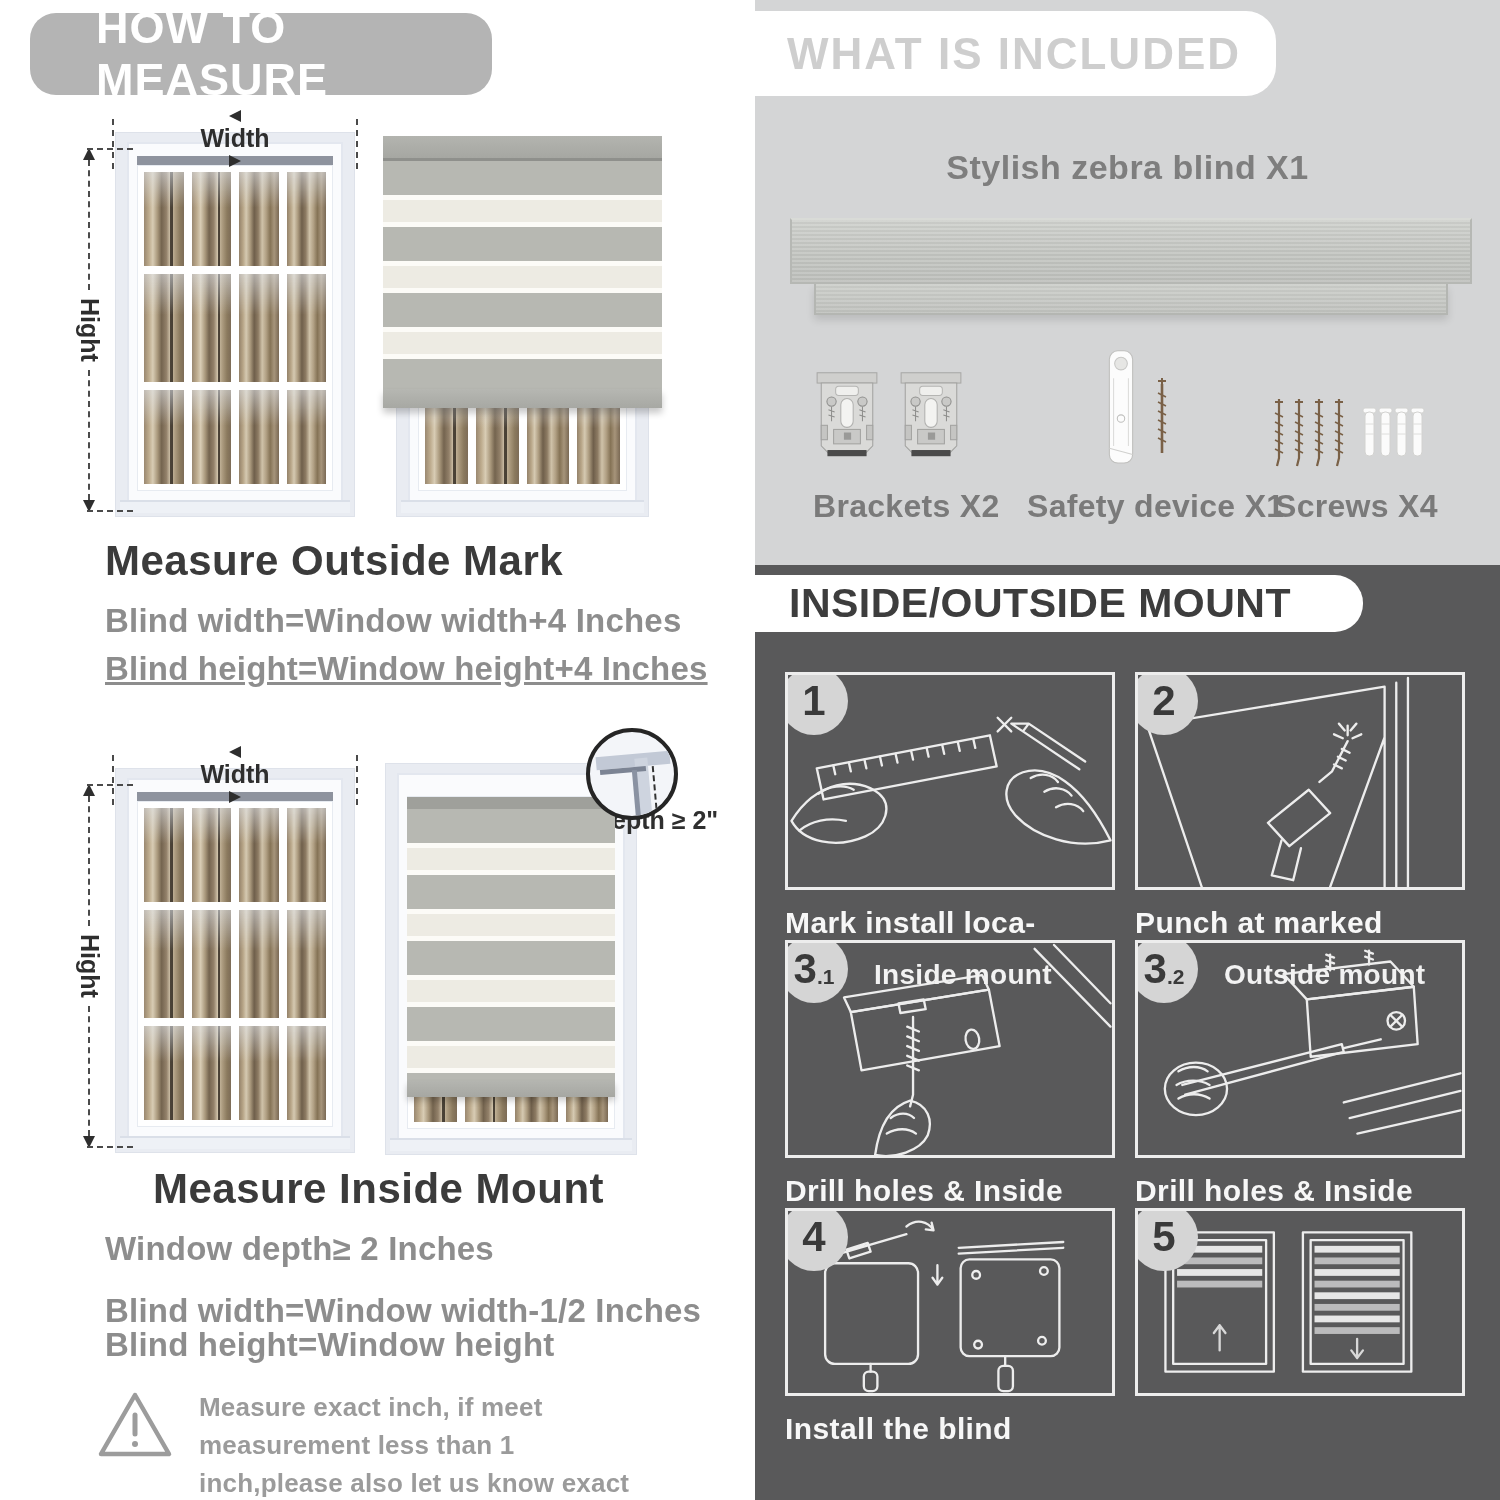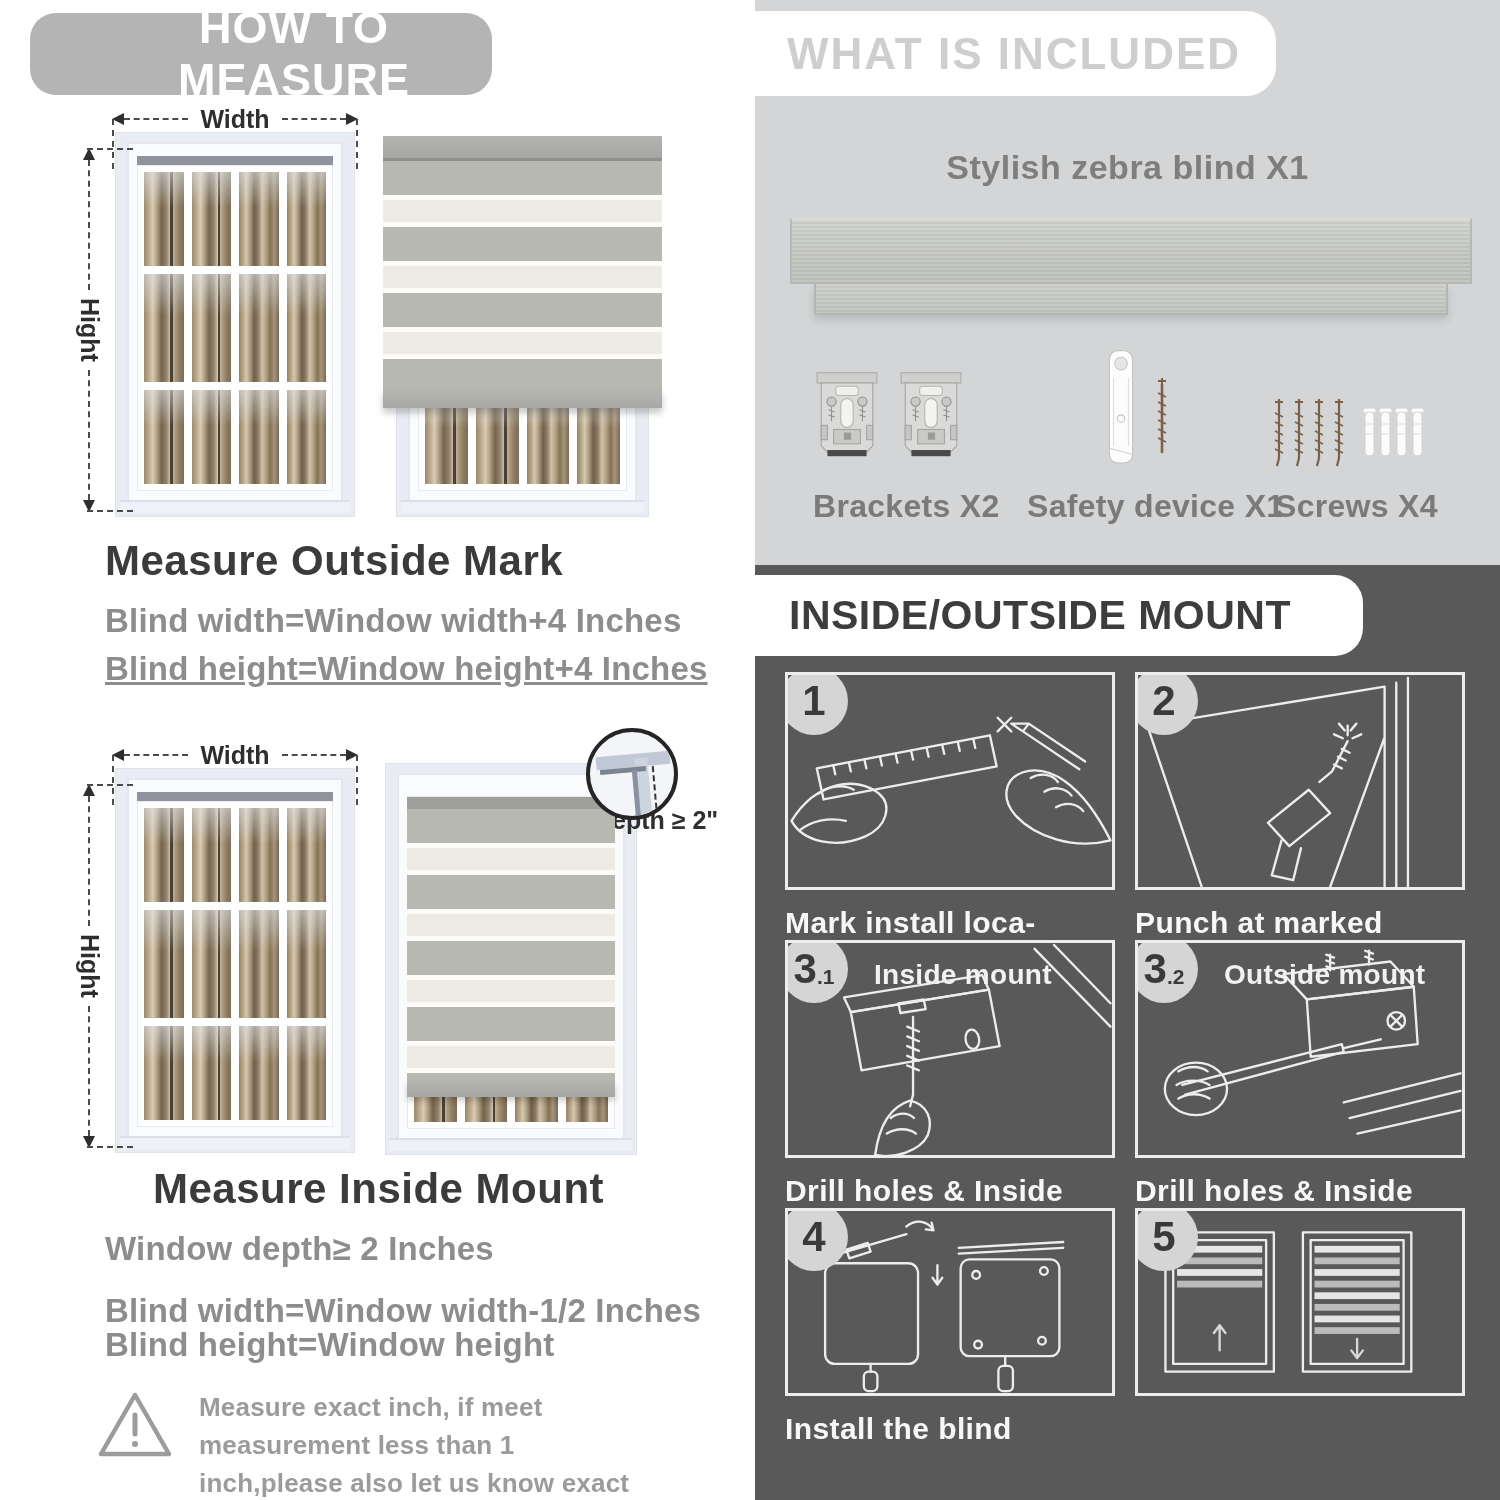--- a/index.html
+++ b/index.html
@@ -4,21 +4,21 @@
 <style>
   html,body{margin:0;padding:0;background:#fff;}
   .canvas{position:relative;width:1500px;height:1500px;background:#ffffff;
     font-family:"Liberation Sans",sans-serif;overflow:hidden;}
   .abs{position:absolute;}
 
   
   .left-col{position:absolute;left:0;top:0;width:755px;height:1500px;background:#ffffff;}
   .hm-banner{position:absolute;left:30px;top:13px;width:462px;height:82px;background:#b4b4b4;
     border-radius:26px;display:flex;align-items:center;padding-left:66px;box-sizing:border-box;}
-  .hm-banner span{font-size:45px;font-weight:700;color:#ffffff;letter-spacing:1px;text-align:center;}
+  .hm-banner span{font-size:45px;font-weight:700;color:#ffffff;letter-spacing:1px;}
 
   .sec-title{position:absolute;font-size:42px;font-weight:700;color:#3b3b3b;letter-spacing:.5px;}
   .sec-line{position:absolute;font-size:33px;font-weight:700;color:#8d8d8d;letter-spacing:.2px;}
 
   
   .win{position:absolute;}
   .win .casing{position:absolute;inset:0;background:#e9ecf2;border:1px solid #dee2ea;box-sizing:border-box;}
   .win .frame{position:absolute;inset:10px 12px 14px 12px;background:#fafbfd;box-shadow:inset 0 0 0 2px #e3e7ef;}
   .win .track{position:absolute;left:22px;right:22px;top:24px;height:9px;background:#8e939e;}
   .win .sashes{position:absolute;left:22px;right:22px;top:33px;bottom:26px;background:#ffffff;
@@ -41,21 +41,21 @@
   .blind-out{position:absolute;left:0;right:0;top:10px;z-index:3;}
   .blind-out .hr{height:22px;background:linear-gradient(180deg,#b3b4af,#a6a7a2);border-bottom:3px solid #8f908c;}
   .blind-out .zbody{height:228px;}
   .blind-out .br{height:19px;background:linear-gradient(180deg,#b6b7b2,#a7a8a3);box-shadow:0 5px 7px rgba(0,0,0,.22);}
   .blind-in{position:absolute;left:22px;right:22px;top:34px;z-index:3;}
   .blind-in .hr{height:12px;background:#9fa09b;}
   .blind-in .zbody{height:272px;}
   .blind-in .br{height:16px;background:linear-gradient(180deg,#b4b5b0,#a6a7a2);box-shadow:0 4px 6px rgba(0,0,0,.2);}
 
   
-  .dim-w{position:absolute;display:flex;align-items:center;height:18px;}
+  .dim-w{position:absolute;display:flex;align-items:center;height:18px;flex-direction:column;}
   .dim-w .guide{position:absolute;top:9px;height:50px;border-left:2px dashed #4a4a4a;}
   .dim-w .gl{left:0;} .dim-w .gr{right:0;}
   .ah{width:0;height:0;border-top:6px solid transparent;border-bottom:6px solid transparent;}
   .al{border-right:12px solid #2e2e2e;} .ar{border-left:12px solid #2e2e2e;}
   .dl{flex:1;border-top:2px dashed #4a4a4a;height:0;}
   .dlabel{padding:0 12px;font-size:25px;font-weight:700;color:#2e2e2e;}
   .dim-h{position:absolute;display:flex;flex-direction:column;align-items:center;width:18px;}
   .av{width:0;height:0;border-left:6px solid transparent;border-right:6px solid transparent;}
   .au{border-bottom:12px solid #2e2e2e;} .ad{border-top:12px solid #2e2e2e;}
   .dlv{flex:1;border-left:2px dashed #4a4a4a;width:0;}
@@ -89,21 +89,21 @@
       linear-gradient(180deg,#cfd1cd,#c3c5c1 55%,#bec0bc);
     border:2px solid #b6b8b4;border-top-color:#d9dbd7;box-sizing:border-box;}
   .hr-lip{margin:0 24px;height:31px;
     background:repeating-linear-gradient(180deg,rgba(255,255,255,.08) 0 2px,rgba(0,0,0,.03) 2px 4px),
       linear-gradient(180deg,#cdcfcb,#c1c3bf);
     border:2px solid #b4b6b2;border-top:none;box-sizing:border-box;box-shadow:0 5px 8px rgba(0,0,0,.12);}
   .itm{position:absolute;display:flex;gap:16px;align-items:flex-start;}
   .ilabel{position:absolute;top:488px;font-size:32px;font-weight:700;color:#7a7a7a;letter-spacing:.3px;}
 
   .darksec{position:absolute;left:0;top:565px;width:745px;height:935px;background:#59595a;}
-  .io-banner{position:absolute;left:0;top:10px;width:608px;height:81px;background:#ffffff;
+  .io-banner{position:absolute;left:0;top:10px;width:608px;height:57px;background:#ffffff;
     border-radius:0 28px 28px 0;display:flex;align-items:center;padding-left:34px;box-sizing:border-box;}
   .io-banner span{font-size:41px;font-weight:700;color:#3d3d3d;letter-spacing:.5px;}
 
   .step{position:absolute;width:330px;}
   .panel{position:relative;height:218px;border:3px solid #ededed;box-sizing:border-box;overflow:hidden;background:#59595a;}
   .panel.short{height:188px;}
   .panel svg.art{position:absolute;left:0;top:0;width:100%;height:100%;}
   .badge{position:absolute;left:-8px;top:-8px;width:68px;height:68px;border-radius:50%;background:#d5d5d5;
     display:flex;align-items:center;justify-content:center;z-index:2;}
   .badge .num{font-size:42px;font-weight:700;color:#3a3a3a;line-height:1;}

